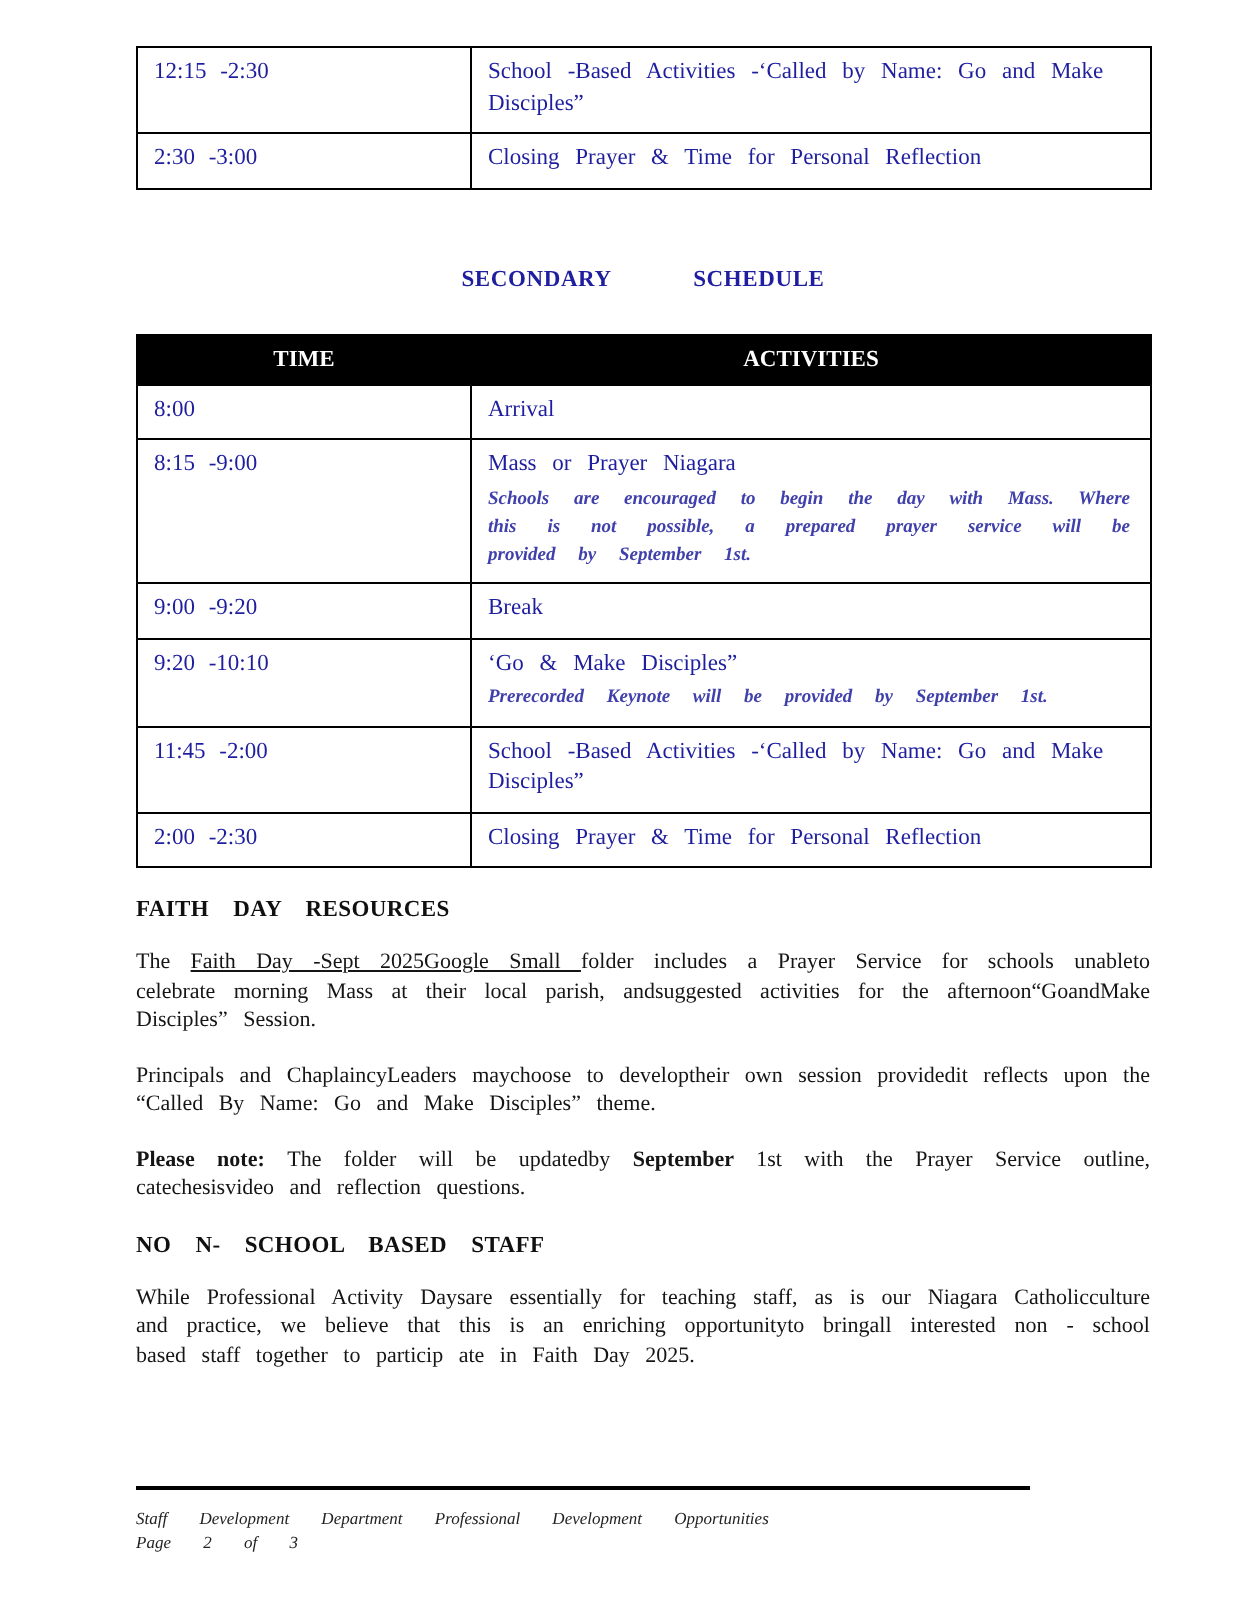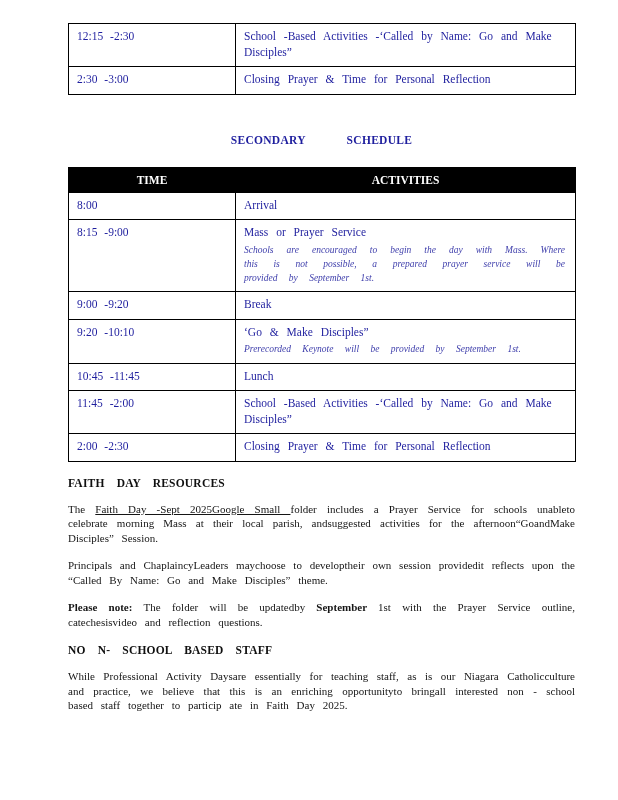--- a/index.html
+++ b/index.html
@@ -36,20 +36,21 @@
   }
   .cell-activity { word-spacing: 5px; }
   .activity-note {
     margin-top: 2px;
     font-style: italic;
     font-size: 9.5px;
     color: #4040ac;
     word-spacing: 9px;
     line-height: 1.5;
     text-align: justify;
+    font-weight: bold;
   }
   table.sched thead th {
     background: #000000;
     color: #ffffff;
     font-size: 11.5px;
     font-weight: bold;
     text-align: center;
     padding: 6px 8px;
     word-spacing: 2px;
   }
@@ -147,44 +148,38 @@
       <tbody>
           <tr>
             <td class="cell-time">8:00</td>
             <td class="cell-activity">
               <div>Arrival</div>
             </td>
           </tr>
           <tr>
             <td class="cell-time">8:15 -9:00</td>
             <td class="cell-activity">
-              <div>Mass or Prayer Service</div>
+              <div>Mass or Prayer Niagara</div>
               <div class="activity-note">Schools are encouraged to begin the day with Mass. Where this is not possible, a prepared prayer service will be provided by September 1st.</div>
             </td>
           </tr>
           <tr>
             <td class="cell-time">9:00 -9:20</td>
             <td class="cell-activity">
               <div>Break</div>
             </td>
           </tr>
           <tr>
             <td class="cell-time">9:20 -10:10</td>
             <td class="cell-activity">
               <div>‘Go &amp; Make Disciples”</div>
               <div class="activity-note">Prerecorded Keynote will be provided by September 1st.</div>
             </td>
           </tr>
           <tr>
-            <td class="cell-time">10:45 -11:45</td>
-            <td class="cell-activity">
-              <div>Lunch</div>
-            </td>
-          </tr>
-          <tr>
             <td class="cell-time">11:45 -2:00</td>
             <td class="cell-activity">
               <div>School -Based Activities -‘Called by Name: Go and Make Disciples”</div>
             </td>
           </tr>
           <tr>
             <td class="cell-time">2:00 -2:30</td>
             <td class="cell-activity">
               <div>Closing Prayer &amp; Time for Personal Reflection</div>
             </td>
@@ -199,13 +194,18 @@
     <p class="para">Principals and ChaplaincyLeaders maychoose to developtheir own session providedit reflects upon the “Called By Name: Go and Make Disciples” theme.</p>
 
     <p class="para"><span class="seg-bold">Please note: </span><span class="seg-normal">The folder will be updatedby </span><span class="seg-bold">September </span><span class="seg-normal">1st with the Prayer Service outline, catechesisvideo and reflection questions.</span></p>
 
     <div class="section-heading">NO N- SCHOOL BASED STAFF</div>
 
     <p class="para">While Professional Activity Daysare essentially for teaching staff, as is our Niagara Catholicculture and practice, we believe that this is an enriching opportunityto bringall interested non - school based staff together to particip ate in Faith Day 2025.</p>
 
   </div>
 
+  <div class="footer">
+    <div class="footer-rule"></div>
+    <div class="footer-line">Staff Development Department Professional Development Opportunities</div>
+    <div class="footer-line">Page 2 of 3</div>
+  </div>
 </div>
 
 </body></html>

